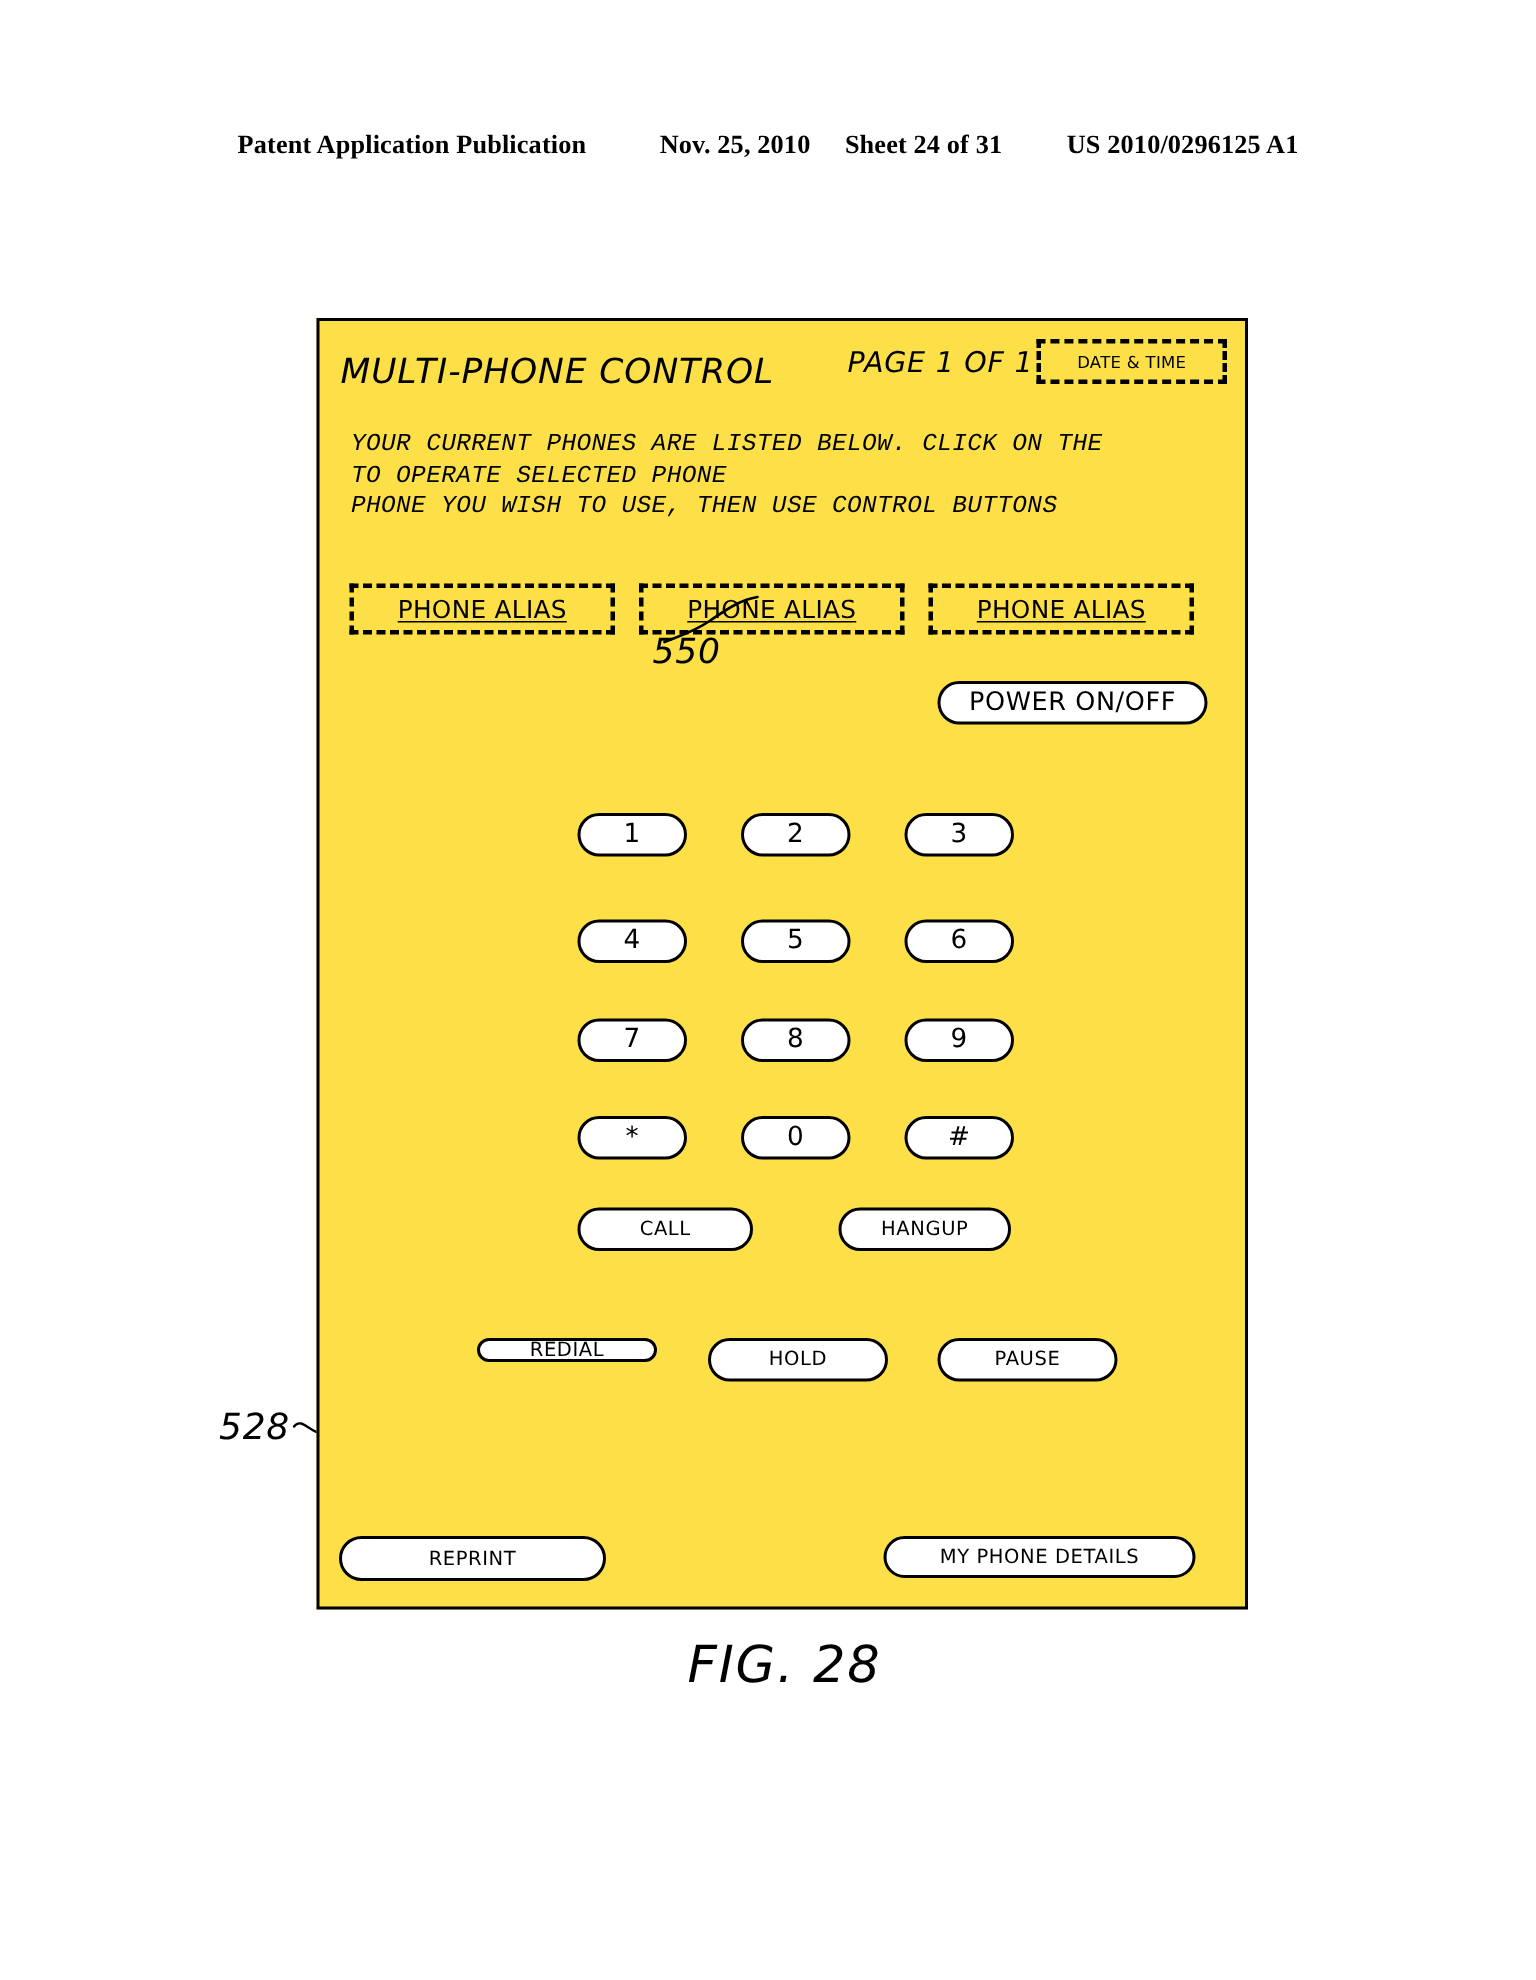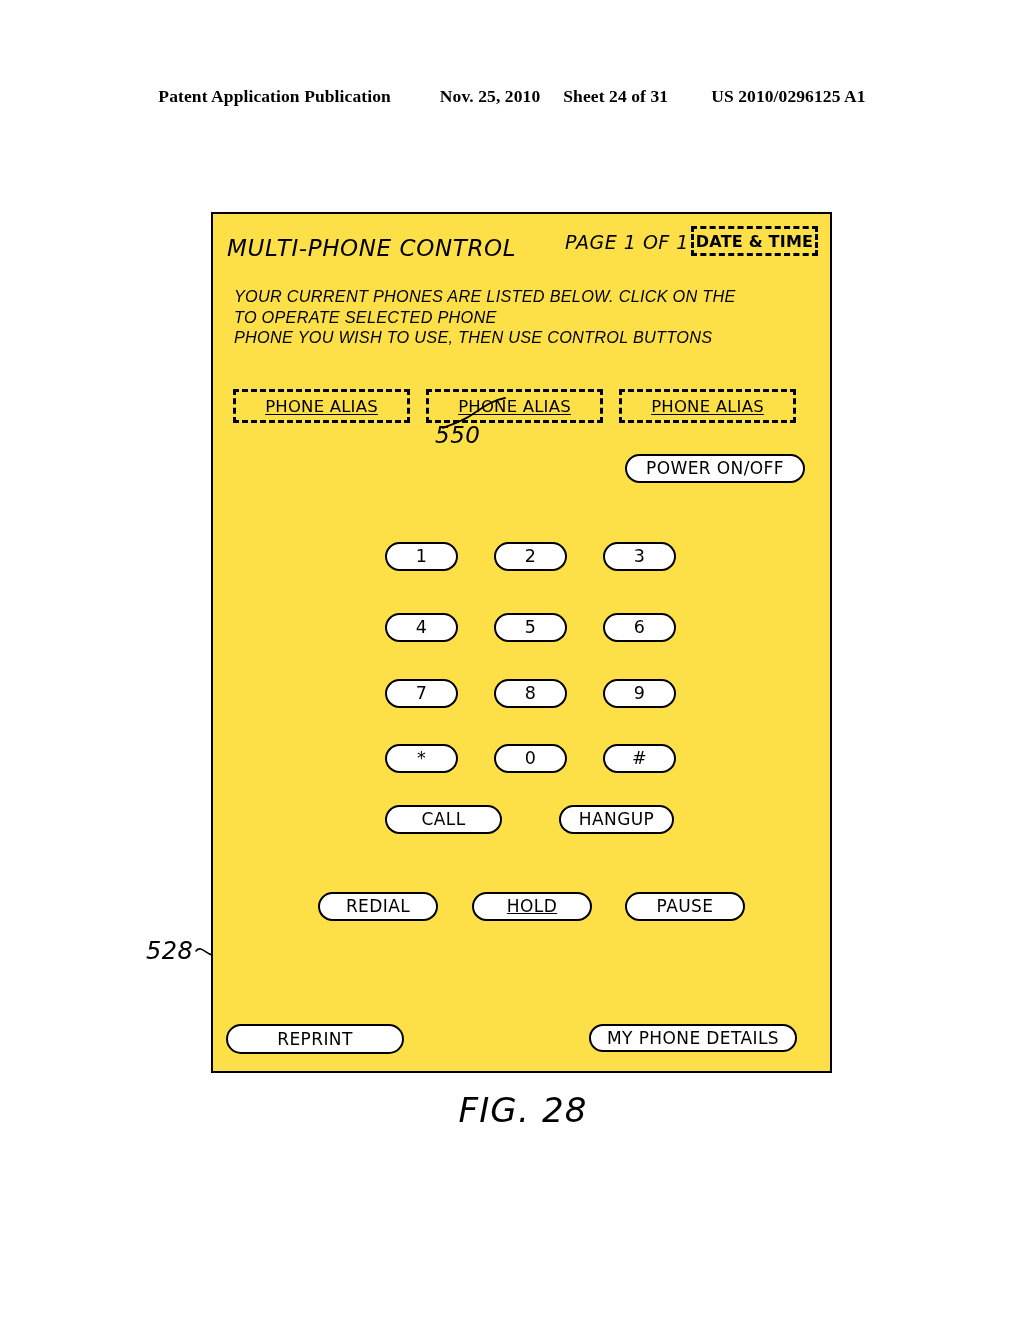--- a/index.html
+++ b/index.html
@@ -74,33 +74,33 @@
     width: 127px;
     height: 30px;
     border: 3px dashed #000;
     box-sizing: border-box;
     display: flex;
     align-items: center;
     justify-content: center;
   }
   #date-time-box .dt-label {
     font-family: "DejaVu Sans", sans-serif;
-    font-size: 16px;
-    font-weight: bold;
+    font-size: 11px;
+    font-weight: normal;
     letter-spacing: 0.2px;
     white-space: nowrap;
   }
 
   
   #instructions {
     position: absolute;
     left: 21px;
     top: 72px;
     width: 570px;
-    font-family: Liberation Sans, sans-serif;
+    font-family: Liberation Mono, monospace;
     font-style: italic;
     font-size: 16.3px;
     line-height: 20.5px;
     letter-spacing: 0.25px;
   }
   #instructions .line { display: block; white-space: nowrap; }
 
   
   .alias-box {
     position: absolute;
@@ -150,21 +150,21 @@
     box-sizing: border-box;
     border: 2.5px solid #000;
     border-radius: 999px;
     background: #fff;
     display: flex;
     align-items: center;
     justify-content: center;
   }
   .pill .pill-label {
     font-family: "DejaVu Sans", sans-serif;
-    font-size: 17px;
+    font-size: 13px;
     letter-spacing: 0.4px;
     white-space: nowrap;
     line-height: 1;
   }
   .pill.key .pill-label { font-size: 17.5px; }
 
   
   #btn-power { left: 412px; top: 240px; width: 180px; height: 29px; }
   #btn-power .pill-label { font-size: 17px; }
 
@@ -176,22 +176,22 @@
   .row-1 { top: 328px; }
   .row-2 { top: 399px; }
   .row-3 { top: 465px; }
   .row-4 { top: 530px; }
 
   
   #btn-call   { left: 172px; top: 591px; width: 117px; height: 29px; }
   #btn-hangup { left: 346px; top: 591px; width: 115px; height: 29px; }
 
   
-  #btn-redial { left: 105px; top: 678px; width: 120px; height: 29px; }
-  #btn-hold   { left: 259px; top: 678px; width: 120px; height: 29px; text-decoration: underline; }
+  #btn-redial { left: 105px; top: 678px; width: 120px; height: 16px; }
+  #btn-hold   { left: 259px; top: 678px; width: 120px; height: 29px; }
   #btn-pause  { left: 412px; top: 678px; width: 120px; height: 29px; }
 
   
   #btn-reprint { left: 13px;  top: 810px; width: 178px; height: 30px; }
   #btn-myphone { left: 376px; top: 810px; width: 208px; height: 28px; }
 
   
   #ref-528 {
     position: absolute;
     left: 146px;

